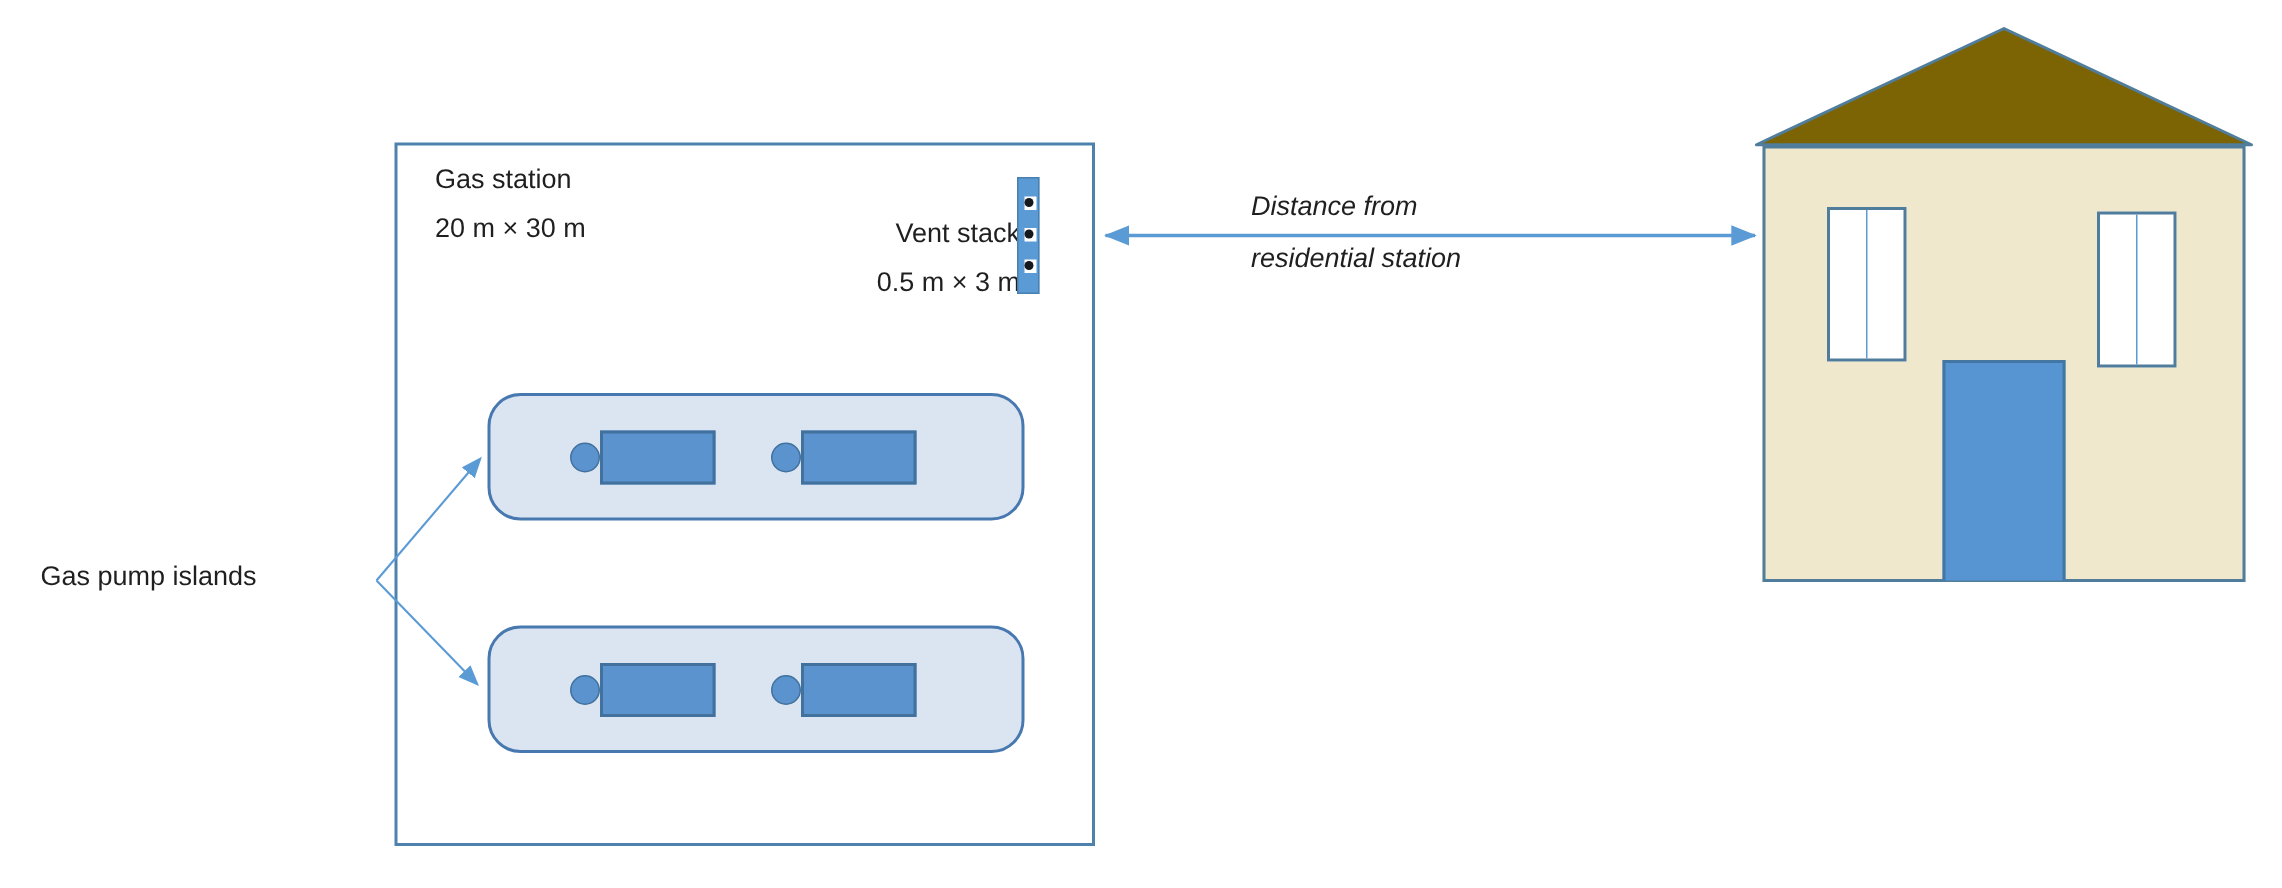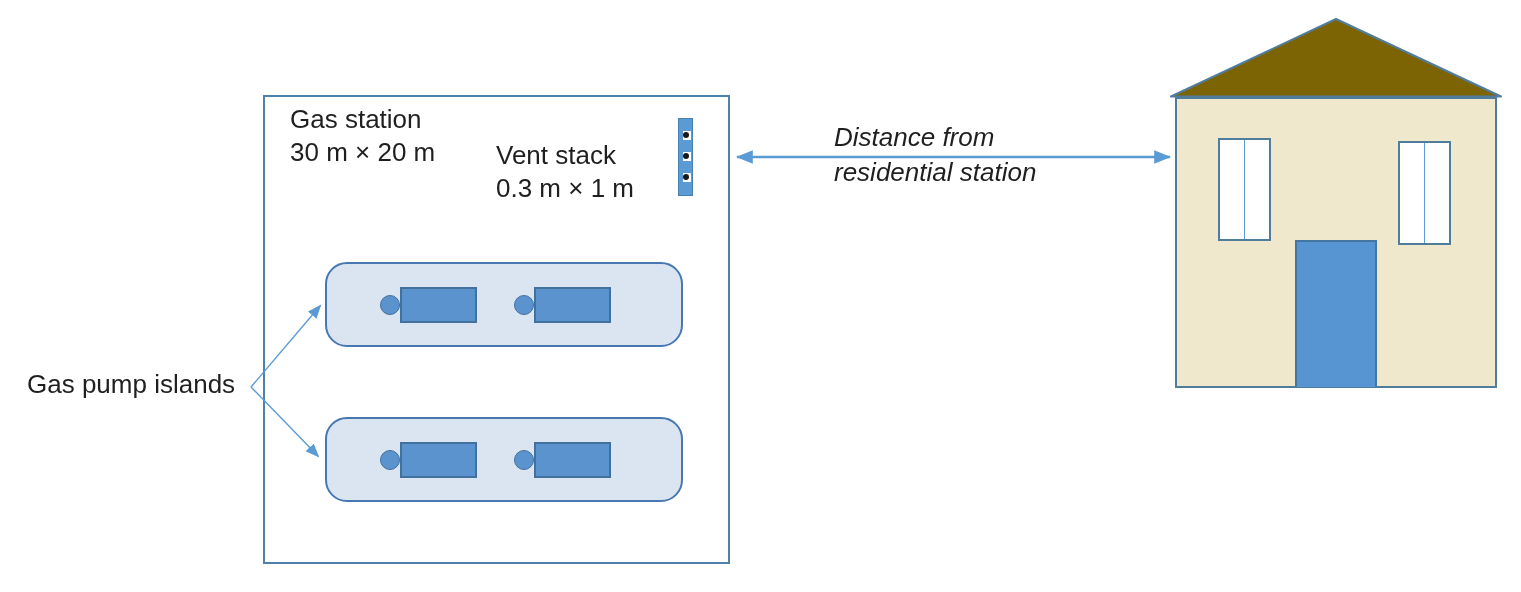--- a/index.html
+++ b/index.html
@@ -16,31 +16,31 @@
     --house-roof:#7c6405;
     --house-outline:#507d9b;
     --door-fill:#5795d2;
   }
   *{box-sizing:border-box;margin:0;padding:0;}
   html,body{background:#fff;}
   body{font-family:"Liberation Sans", sans-serif;}
   .canvas{
     position:relative;width:1521px;height:592px;overflow:hidden;
     background:var(--canvas-bg);color:var(--text-color);
-    font-size:26px;line-height:33px;
+    font-size:18px;line-height:33px;
   }
   .txt{position:absolute;white-space:nowrap;}
 
   
   .gas-box{
     position:absolute;left:263px;top:95px;width:467px;height:469px;
     border:2px solid var(--box-border);background:#fff;
   }
   .gas-label{left:290px;top:103px;}
-  .vent-label{left:496px;top:139px;width:200px;}
+  .vent-label{left:480px;top:139px;width:200px;text-align:right;}
 
   
   .vent-stack{
     position:absolute;left:678px;top:118px;width:15px;height:78px;
     background:var(--vent-fill);border:1px solid rgba(65,113,156,.65);
   }
   .vent-mark{position:absolute;left:4px;width:8px;height:9px;background:#fff;}
   .vent-mark::after{
     content:"";position:absolute;left:0;top:1px;width:6px;height:6px;
     background:#15181c;border-radius:50%;
@@ -96,26 +96,26 @@
 </style>
 </head>
 <body>
 
 <div class="canvas">
 
   <div class="gas-box"></div>
 
   <div class="txt gas-label">
     <div>Gas station</div>
-    <div>30 m × 20 m</div>
+    <div>20 m × 30 m</div>
   </div>
 
   <div class="txt vent-label">
     <div>Vent stack</div>
-    <div>0.3 m × 1 m</div>
+    <div>0.5 m × 3 m</div>
   </div>
 
   <div class="vent-stack">
     <i class="vent-mark" style="top:12px"></i>
     <i class="vent-mark" style="top:33px"></i>
     <i class="vent-mark" style="top:54px"></i>
   </div>
 
   <div class="island island-1">
     <div class="pump pump-a">

